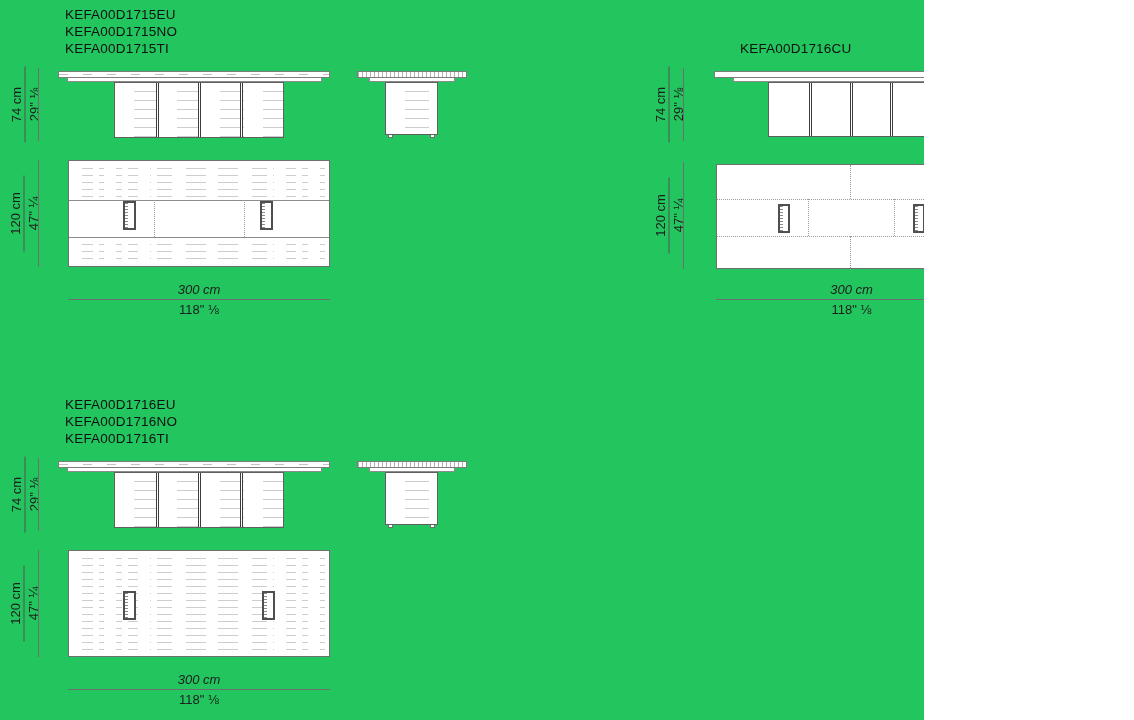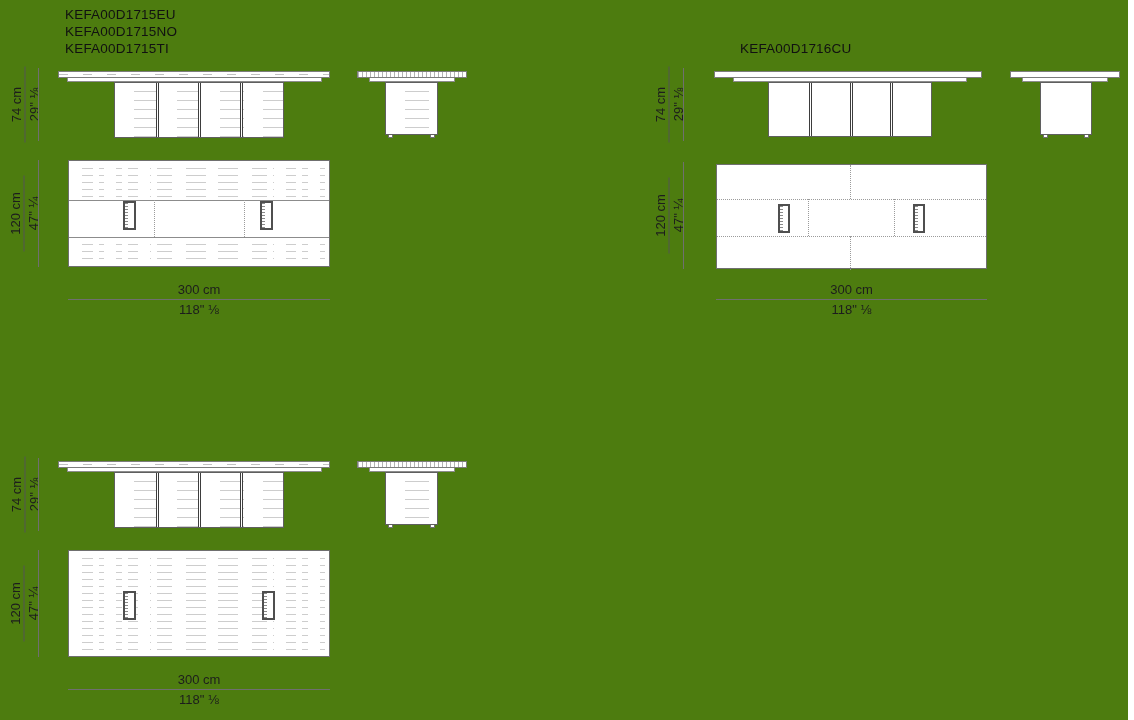--- a/index.html
+++ b/index.html
@@ -1,17 +1,17 @@
 <!DOCTYPE html>
 <html><head>
 <meta charset="utf-8">
 <style>
   html,body{margin:0;padding:0;background:#ffffff;}
   #canvas{
-    position:relative;width:1128px;height:720px;background:#4d7c0f;
+    position:relative;width:924px;height:720px;background:#22c55e;
     font-family:"Liberation Sans","DejaVu Sans",sans-serif;color:#1d1d1d;
     overflow:hidden;
   }
   .abs{position:absolute;box-sizing:border-box;}
   
   .codes{font-size:13.5px;line-height:17px;letter-spacing:.2px;color:#111;}
   
   .slab{border:1px solid #7c7c7c;background:#fff;}
   .underslab{border:1px solid #8c8c8c;border-top:none;background:#fff;}
   .base{border:1px solid #5f5f5f;background:#fff;}
@@ -41,21 +41,21 @@
       repeating-linear-gradient(90deg,#ffffff 0 19px,transparent 19px 43px),
       repeating-linear-gradient(180deg,transparent 0 8px,#cdcdcd 8px 9px);
   }
   
   .vdim{width:76px;text-align:center;font-size:13px;line-height:15px;
         transform:rotate(-90deg);color:#1d1d1d;}
   .vdim .metric{display:block;border-bottom:1px solid #555;padding-bottom:1px;}
   .vdim .imperial{display:block;padding-top:1px;}
   .dimline-v{width:1px;background:#6f6f6f;}
   .hdim{text-align:center;font-size:13px;line-height:15px;color:#1d1d1d;}
-  .hdim .metric{display:block;padding-bottom:2px;}
+  .hdim .metric{display:block;padding-bottom:2px;font-style:italic;}
   .hdim .rule{display:block;height:0;border-top:1px solid #6f6f6f;}
   .hdim .imperial{display:block;padding-top:2px;}
   .grommet{border:2px solid #4f4f4f;background:#fff;}
   .grommet .slot{position:absolute;left:0;top:0;bottom:0;width:3px;
       background:repeating-linear-gradient(180deg,#8a8a8a 0 1px,transparent 1px 3px);}
 </style>
 </head>
 <body>
 
 <div id="canvas">
@@ -157,20 +157,25 @@
         <div class="slot"></div>
       </div>
   </div>
 
   <div class="abs hdim" style="left:716px;top:282px;width:271px;">
     <span class="metric">300 cm</span>
     <span class="rule"></span>
     <span class="imperial">118" ⅛</span>
   </div>
 
+  <div class="abs codes" style="left:65px;top:396px;">
+    <div>KEFA00D1716EU</div>
+    <div>KEFA00D1716NO</div>
+    <div>KEFA00D1716TI</div>
+  </div>
 
   <div class="abs vdim" style="left:-13px;top:478px;">
     <span class="metric">74 cm</span>
     <span class="imperial">29" ⅛</span>
   </div>
   <div class="abs dimline-v" style="left:38px;top:458px;height:73px;"></div>
 
   <div class="abs slab tex-slab-h" style="left:58px;top:461px;width:272px;height:7px;"></div>
   <div class="abs underslab" style="left:67px;top:468px;width:255px;height:4px;"></div>
   <div class="abs base tex-grain-sparse" style="left:114px;top:472px;width:170px;height:56px;">

